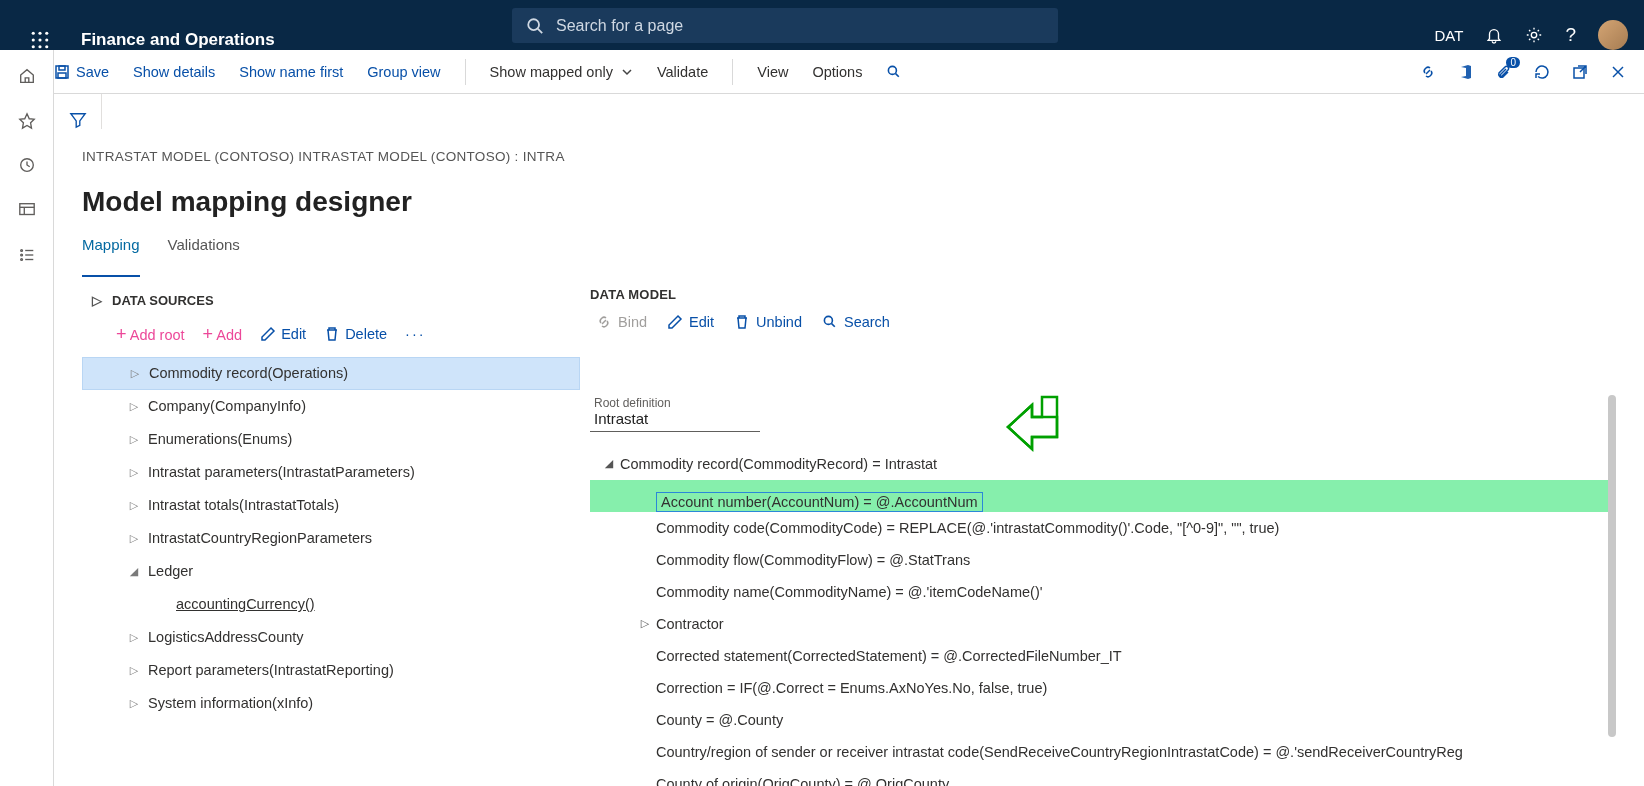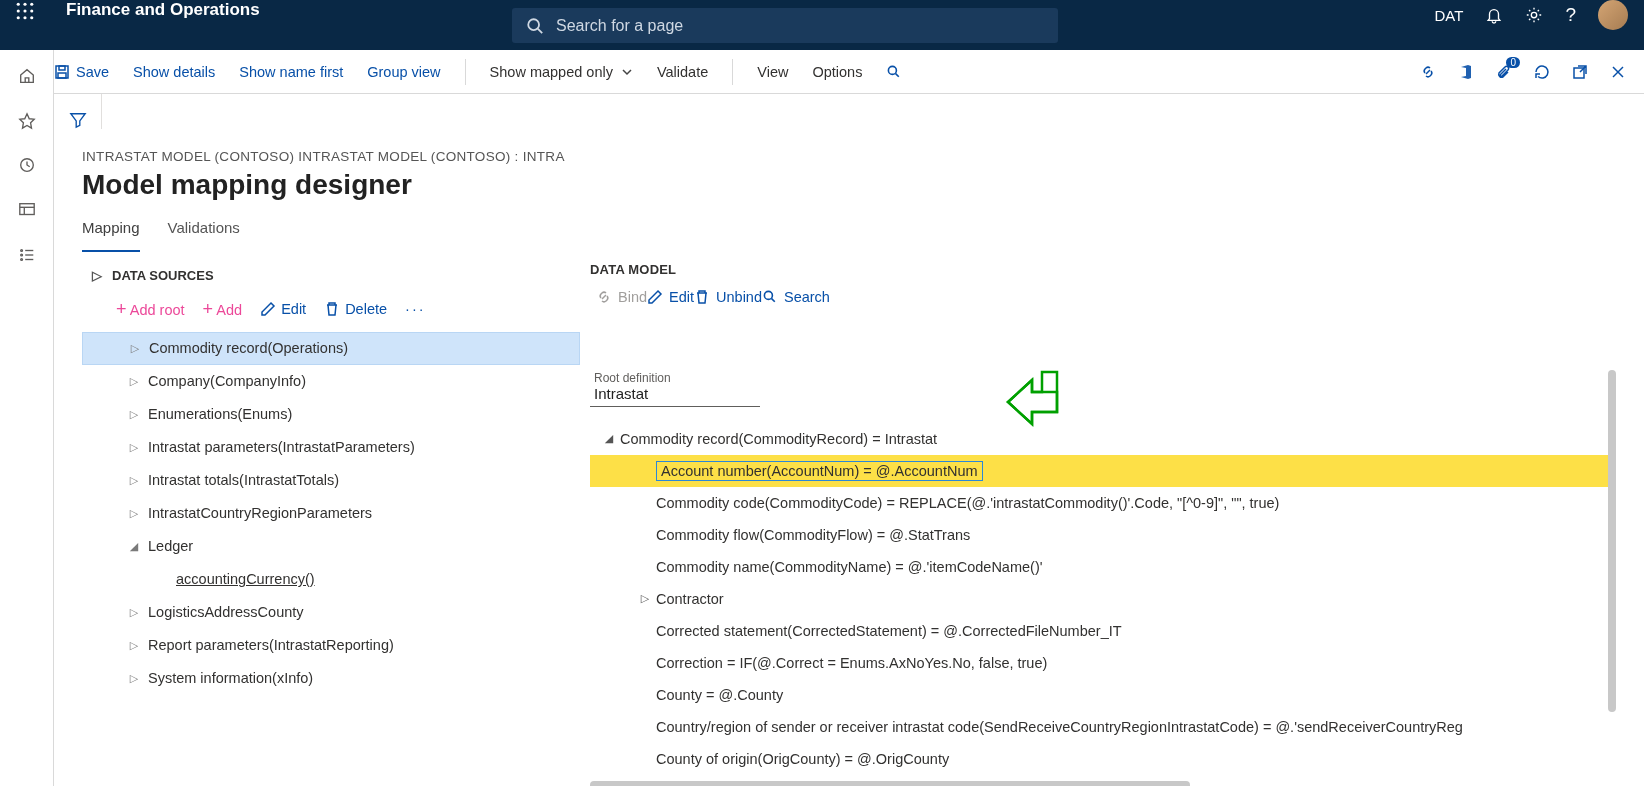--- a/index.html
+++ b/index.html
@@ -1,19 +1,19 @@
 <!DOCTYPE html>
 <html><head>
 <meta charset="utf-8">
 <style>
 * { margin:0; padding:0; box-sizing:border-box; font-family:"Segoe UI",-apple-system,sans-serif; }
 body { width:1644px; height:786px; overflow:hidden; background:#fff; }
 
 
-.nav { height:50px; background:#092845; color:#fff; display:flex; align-items:flex-start; }
+.nav { height:50px; background:#092845; color:#fff; display:flex; align-items:flex-end;padding-left:15px; }
 .nav .waffle { width:50px; text-align:center; font-size:18px; }
 .nav .title { font-size:17px; font-weight:600; margin-left:16px; }
 .nav .search { margin-left:auto; margin-right:auto; width:546px; height:35px; background:#1a3a5c; border-radius:3px; display:flex; align-items:center; padding:0 14px; color:#cfd8e3; position:absolute; left:512px; top:8px; }
 .nav .search .sicon { margin-right:12px; }
 .nav .right { margin-left:auto; display:flex; align-items:center; gap:22px; padding-right:16px; }
 .nav .right .dat { font-size:15px; }
 .nav .avatar { width:30px; height:30px; border-radius:50%; background:linear-gradient(135deg,#d4a574,#a67c52); }
 
 
 .act { height:44px; border-bottom:1px solid #d9d9d9; display:flex; align-items:center; padding-left:54px; background:#fff; gap:24px; font-size:14.5px; color:#323130; }
@@ -29,55 +29,55 @@
 
 
 .content { position:absolute; top:94px; left:54px; right:0; bottom:0; display:flex;flex-direction:column; }
 
 
 .fcol { width:48px; border-right:1px solid #e1dfdd; padding-top:16px; text-align:center; color:#0850a8; }
 
 
 .main { flex:1; padding:20px 28px 0 28px; overflow:hidden; }
 .bc { font-size:13.5px; color:#555; letter-spacing:.3px; }
-.ptitle { font-size:28px; font-weight:600; margin-top:5px; color:#222; }
+.ptitle { font-size:28px; font-weight:600; margin-top:22px; color:#222; }
 
 .tabs { margin-top:18px; font-size:15px; color:#555; display:flex; gap:28px; }
-.tabs .active { color:#404040; border-bottom:2px solid #0850a8; padding-bottom:14px; font-weight:400; }
+.tabs .active { color:#0369a1; border-bottom:2px solid #0850a8; padding-bottom:22px; font-weight:400; }
 
 .panels { display:flex; margin-top:10px; }
 
 
 .ds { width:498px; }
 .ds .hdr { display:flex; align-items:center; font-size:13px; font-weight:600; padding:6px 0; color:#323130; }
 .ds .hdr .caret { width:30px; text-align:center; color:#555; }
 .ds .tbar { display:flex; align-items:center; gap:18px; font-size:14.5px; padding:10px 0 10px 34px; }
 .ds .tbar .dis { color:#ec4899; }
 .ds .tbar .blue { color:#0850a8; display:flex; align-items:center; gap:5px; }
 .ds .tree { margin-top:2px; }
 .ds .node { display:flex; align-items:center; height:33px; padding-left:38px; font-size:14.5px; color:#323130; }
 .ds .node .nc { width:28px; text-align:center; color:#7a7a7a; font-size:11px; }
 .ds .node.sel { background:#cfe4fa; border:1px solid #b9d6f4; }
 .ds .node.lv2 { padding-left:66px;text-decoration:underline; }
 
 
 .dm { flex:1; margin-left:10px; position:relative; }
 .dm .hdr { font-size:13px; font-weight:600; color:#323130; letter-spacing:.2px; }
-.dm .tbar { display:flex; align-items:center; font-size:14.5px; padding:12px 0 8px 6px; }
+.dm .tbar { display:flex; align-items:center; gap:20px; font-size:14.5px; padding:12px 0 8px 6px; }
 .dm .tbar .dis { color:#a19f9d; display:flex; align-items:center; gap:6px; }
 .dm .tbar .blue { color:#0850a8; display:flex; align-items:center; gap:6px; }
 .dm .fld { margin-top:8px; width:170px; border-bottom:1px solid #605e5c; padding:2px 4px 4px 4px; }
 .dm .fld .lbl { font-size:12px; color:#605e5c;margin-top:48px; }
 .dm .fld .val { font-size:15px; color:#222; }
 .dm .tree { margin-top:16px; font-size:14.5px; color:#323130; }
 .dm .tree .row { height:32px; display:flex; align-items:center; white-space:nowrap; }
 .dm .tree .c { width:22px; text-align:center; color:#555; font-size:11px; }
 .dm .tree .r0 { padding-left:8px; }
 .dm .tree .r1 { padding-left:44px; }
-.dm .tree .sel { background:#fde047; }
+.dm .tree .sel { background:#86efac;align-items:flex-end; }
 .dm .tree .sel .box { border:1px solid #2b88d8; padding:1px 4px; }
 .dm .desc { margin-top:44px; font-size:15px; color:#323130; padding-left:4px; }
 
 
 .arrow { position:absolute; left:412px; top:100px; }
 
 
 .vscroll { position:absolute; right:0; top:108px; width:8px; height:342px; background:#c8c8c8; border-radius:4px; }
 .hscroll { margin-top:6px; width:600px; height:8px; background:#c8c8c8; border-radius:4px; }
 

